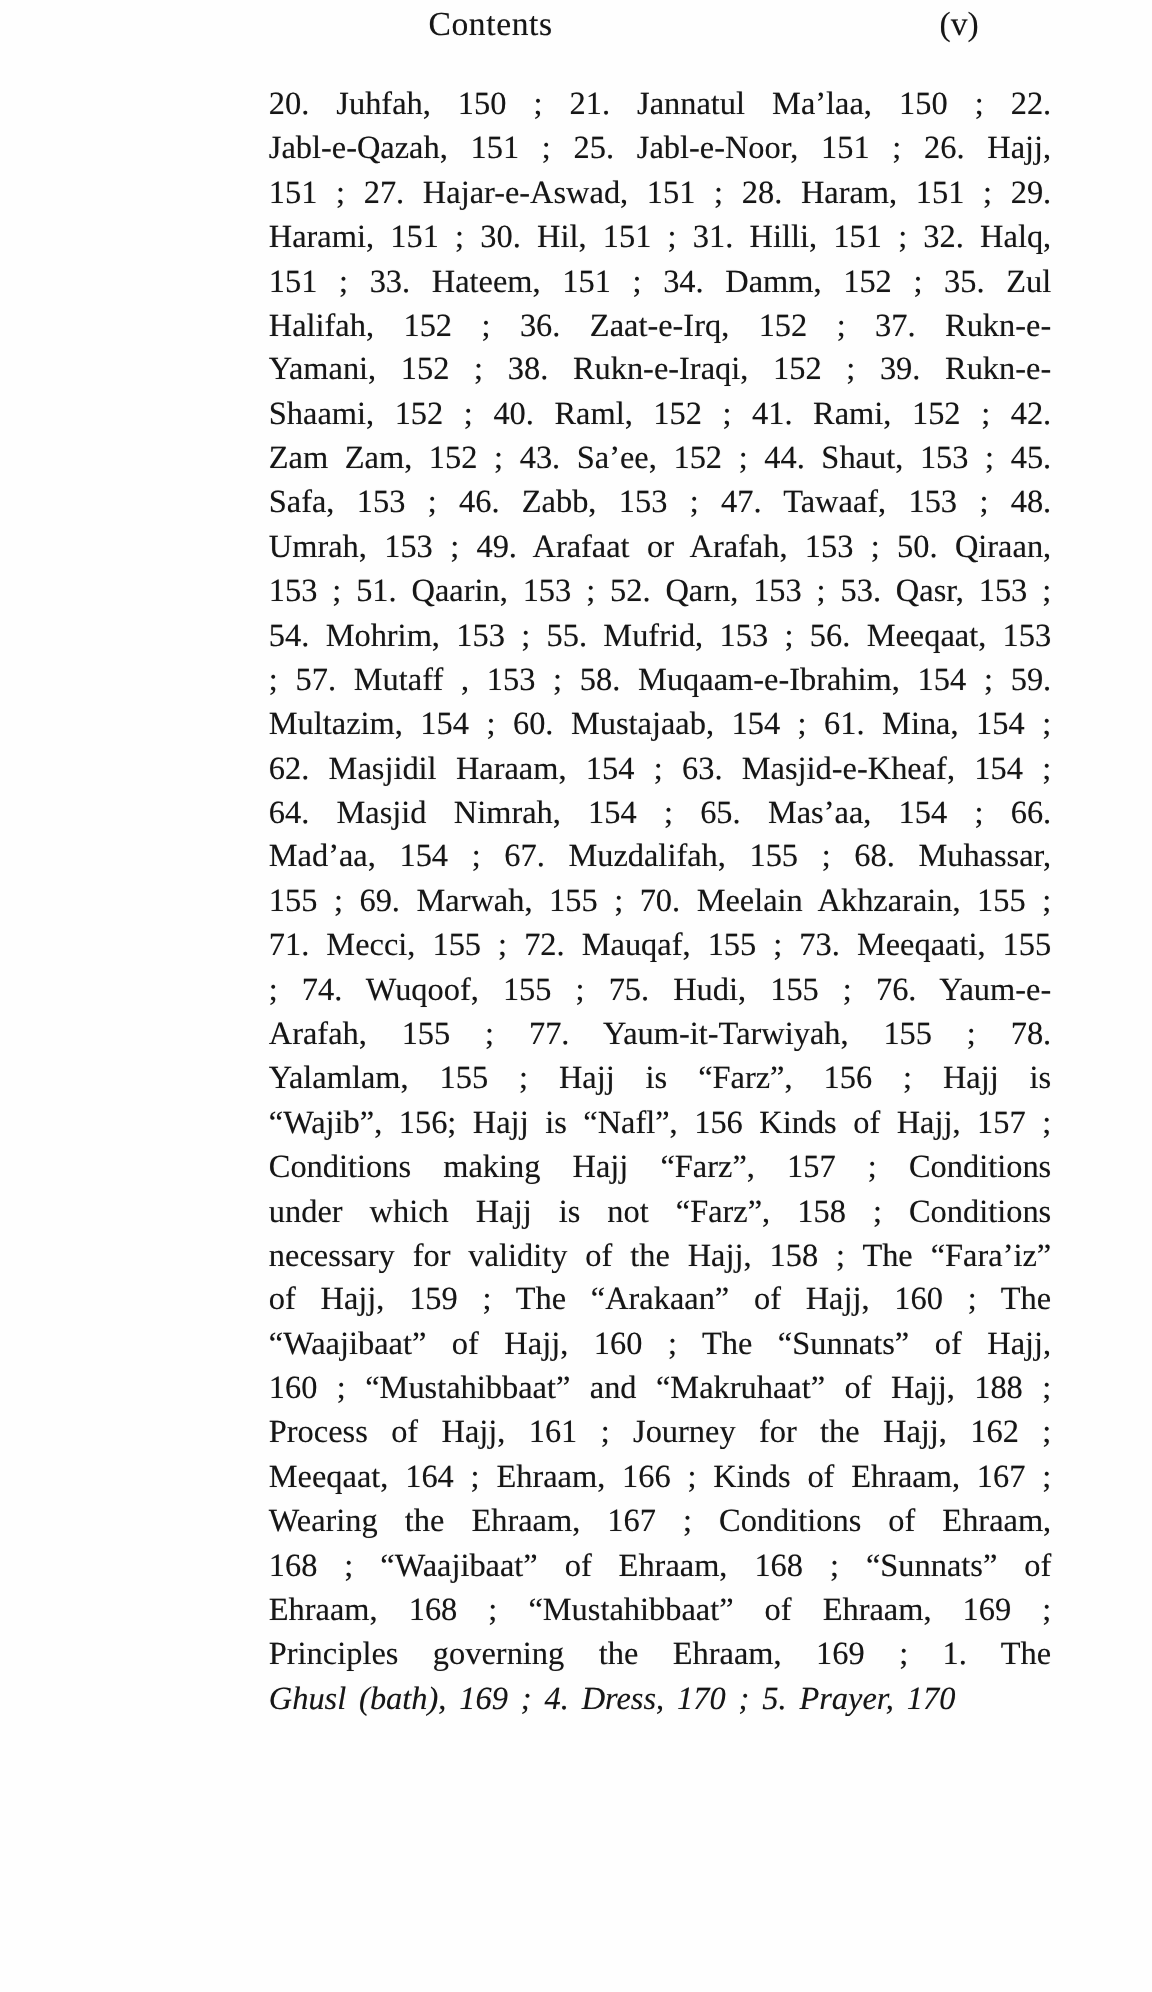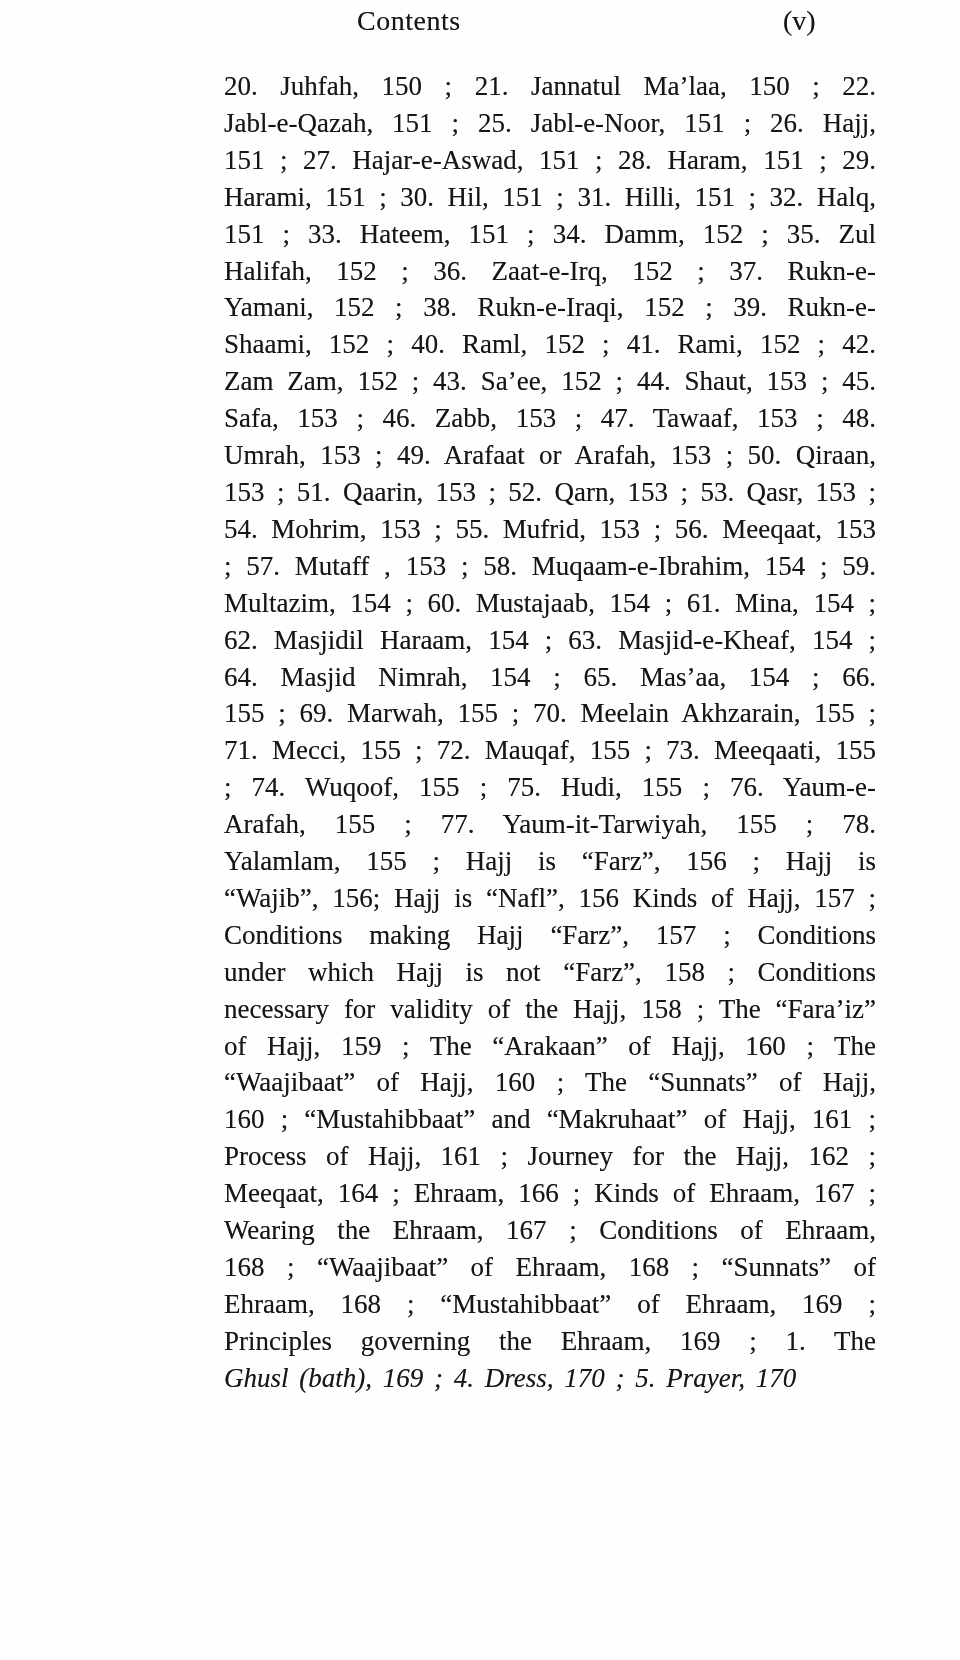--- a/index.html
+++ b/index.html
@@ -78,32 +78,33 @@
       <div class="line">Shaami, 152 ; 40. Raml, 152 ; 41. Rami, 152 ; 42.</div>
       <div class="line">Zam Zam, 152 ; 43. Sa’ee, 152 ; 44. Shaut, 153 ; 45.</div>
       <div class="line">Safa, 153 ; 46. Zabb, 153 ; 47. Tawaaf, 153 ; 48.</div>
       <div class="line">Umrah, 153 ; 49. Arafaat or Arafah, 153 ; 50. Qiraan,</div>
       <div class="line">153 ; 51. Qaarin, 153 ; 52. Qarn, 153 ; 53. Qasr, 153 ;</div>
       <div class="line">54. Mohrim, 153 ; 55. Mufrid, 153 ; 56. Meeqaat, 153</div>
       <div class="line">; 57. Mutaff , 153 ; 58. Muqaam-e-Ibrahim, 154 ; 59.</div>
       <div class="line">Multazim, 154 ; 60. Mustajaab, 154 ; 61. Mina, 154 ;</div>
       <div class="line">62. Masjidil Haraam, 154 ; 63. Masjid-e-Kheaf, 154 ;</div>
       <div class="line">64. Masjid Nimrah, 154 ; 65. Mas’aa, 154 ; 66.</div>
+      <div class="line">Mad’aa, 154 ; 67. Muzdalifah, 155 ; 68. Muhassar,</div>
       <div class="line">155 ; 69. Marwah, 155 ; 70. Meelain Akhzarain, 155 ;</div>
       <div class="line">71. Mecci, 155 ; 72. Mauqaf, 155 ; 73. Meeqaati, 155</div>
       <div class="line">; 74. Wuqoof, 155 ; 75. Hudi, 155 ; 76. Yaum-e-</div>
       <div class="line">Arafah, 155 ; 77. Yaum-it-Tarwiyah, 155 ; 78.</div>
       <div class="line">Yalamlam, 155 ; Hajj is “Farz”, 156 ; Hajj is</div>
       <div class="line">“Wajib”, 156; Hajj is “Nafl”, 156 Kinds of Hajj, 157 ;</div>
       <div class="line">Conditions making Hajj “Farz”, 157 ; Conditions</div>
       <div class="line">under which Hajj is not “Farz”, 158 ; Conditions</div>
       <div class="line">necessary for validity of the Hajj, 158 ; The “Fara’iz”</div>
       <div class="line">of Hajj, 159 ; The “Arakaan” of Hajj, 160 ; The</div>
       <div class="line">“Waajibaat” of Hajj, 160 ; The “Sunnats” of Hajj,</div>
-      <div class="line">160 ; “Mustahibbaat” and “Makruhaat” of Hajj, 161 ;</div>
+      <div class="line">160 ; “Mustahibbaat” and “Makruhaat” of Hajj, 188 ;</div>
       <div class="line">Process of Hajj, 161 ; Journey for the Hajj, 162 ;</div>
       <div class="line">Meeqaat, 164 ; Ehraam, 166 ; Kinds of Ehraam, 167 ;</div>
       <div class="line">Wearing the Ehraam, 167 ; Conditions of Ehraam,</div>
       <div class="line">168 ; “Waajibaat” of Ehraam, 168 ; “Sunnats” of</div>
       <div class="line">Ehraam, 168 ; “Mustahibbaat” of Ehraam, 169 ;</div>
       <div class="line">Principles governing the Ehraam, 169 ; 1. The</div>
       <div class="line">Ghusl (bath), 169 ; 4. Dress, 170 ; 5. Prayer, 170</div>
     </div>
 </div>
 

